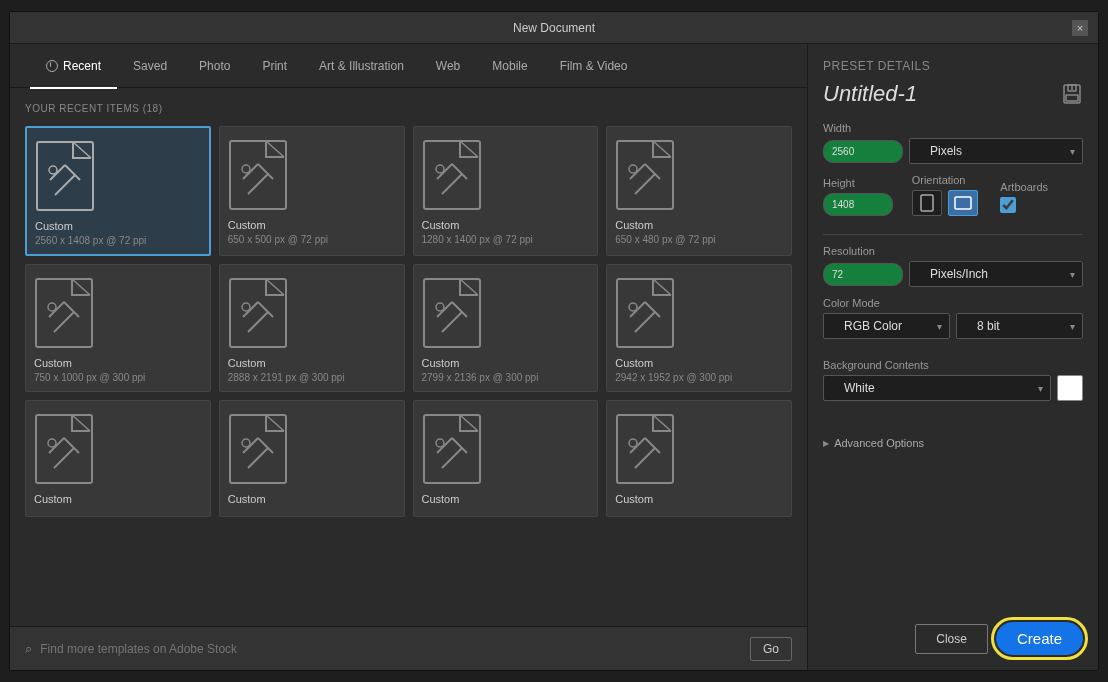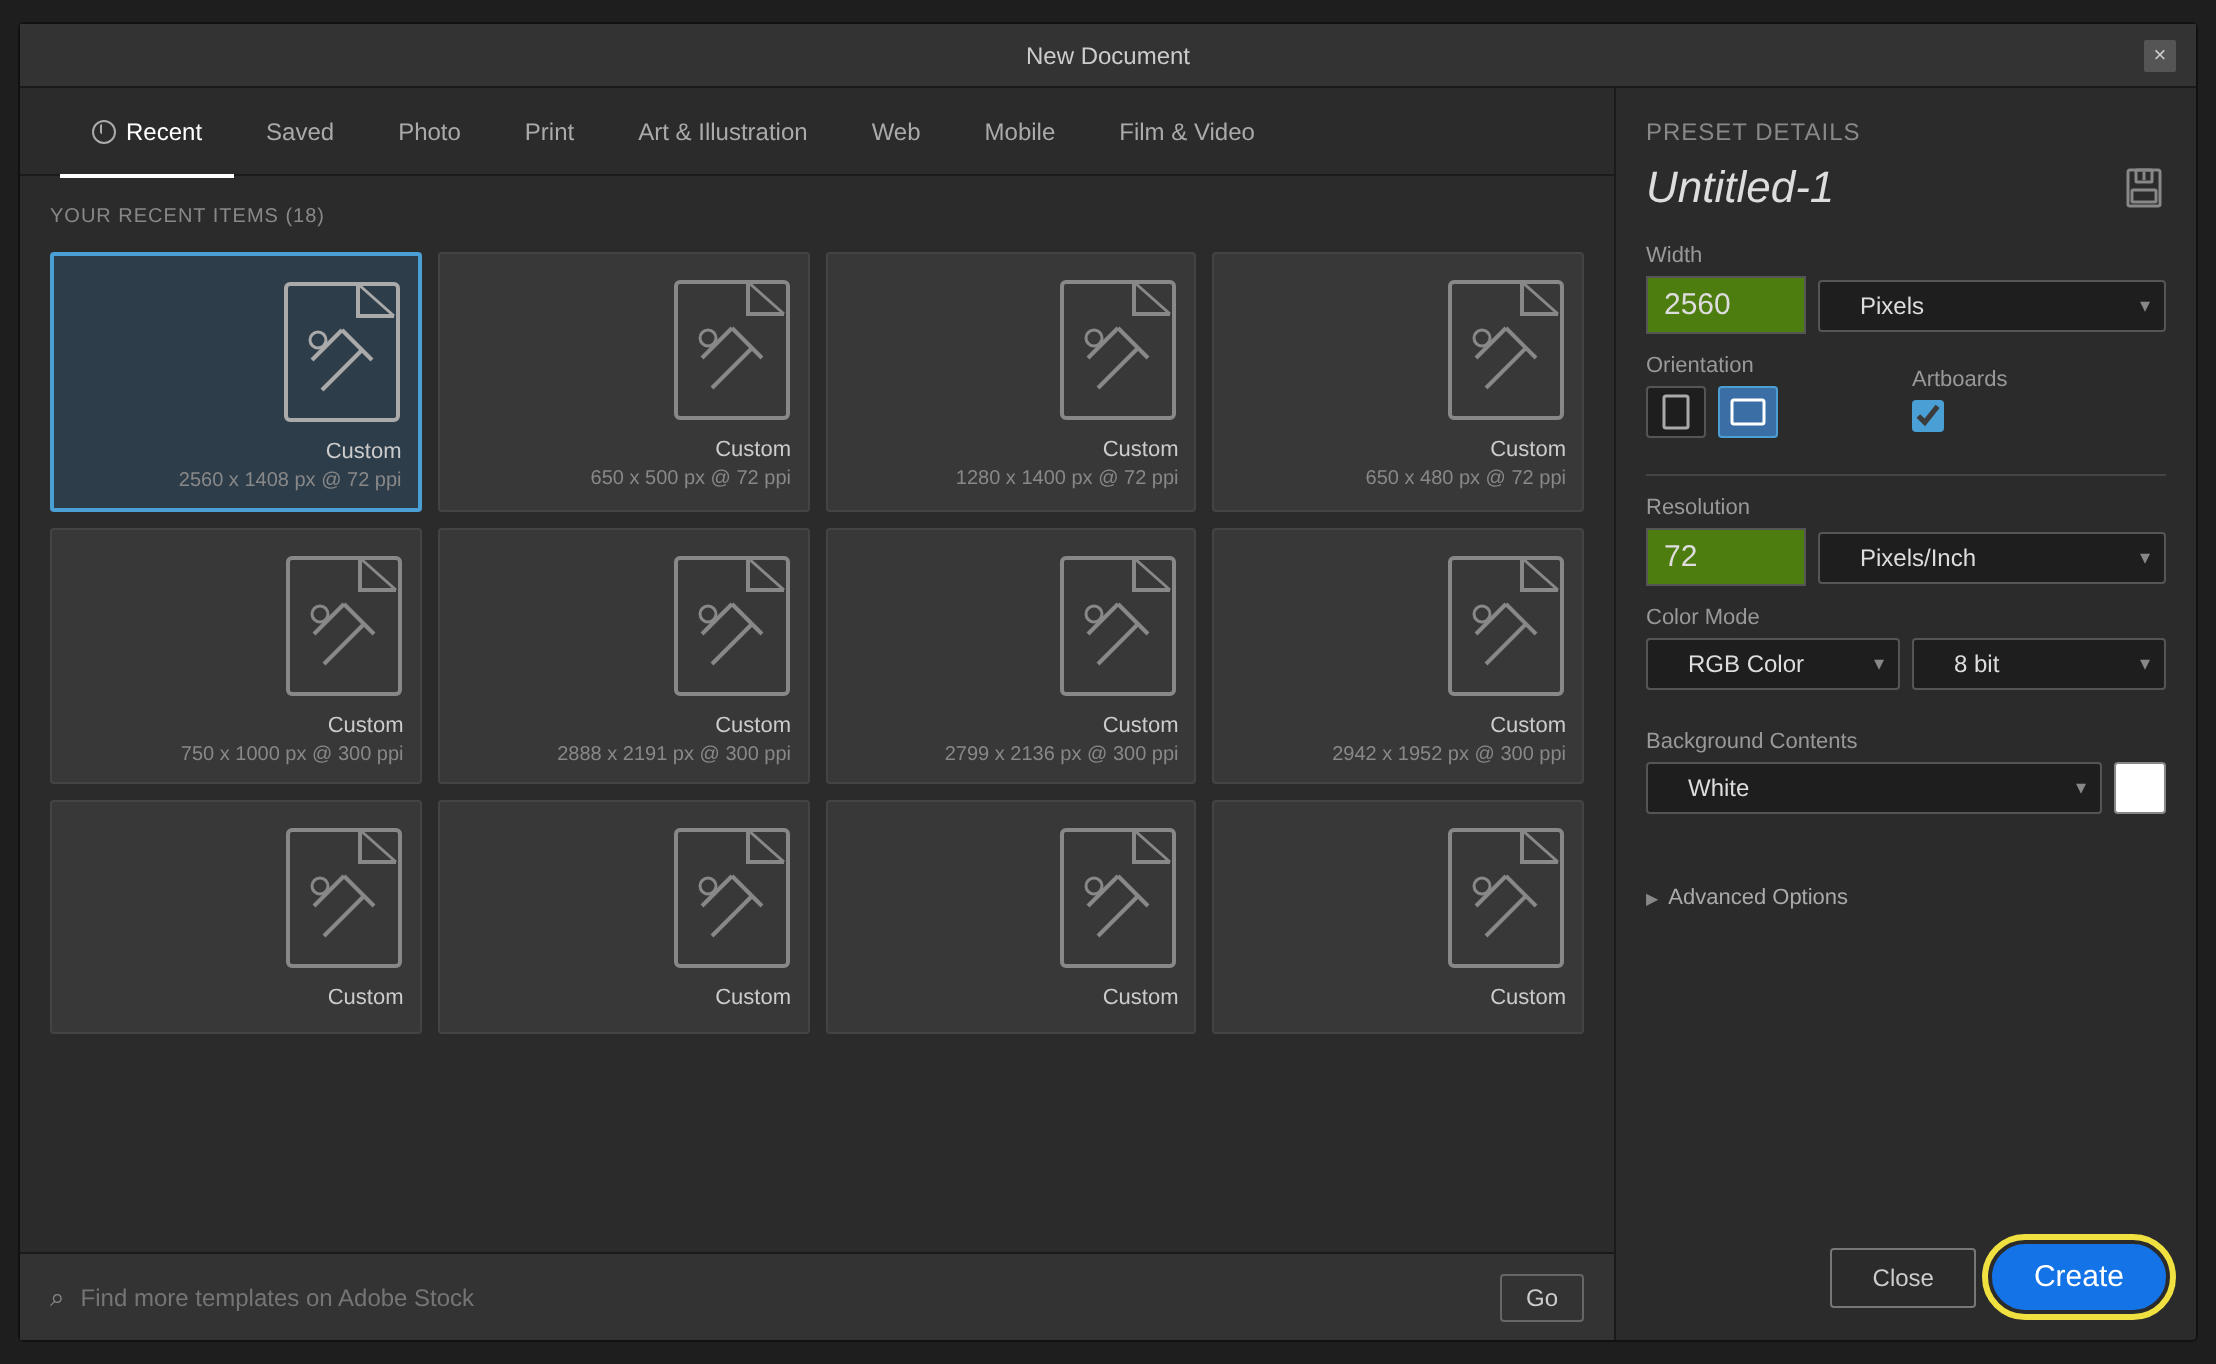--- a/index.html
+++ b/index.html
@@ -133,21 +133,21 @@
       grid-template-columns: repeat(4, 1fr);
       gap: 8px;
     }
     .doc-item {
       background: #383838;
       border: 1px solid #444;
       border-radius: 2px;
       padding: 12px 8px 8px;
       display: flex;
       flex-direction: column;
-      align-items: flex-end;
+      align-items: flex-start;
       cursor: pointer;
       transition: border-color 0.1s;
     }
     .doc-item.selected {
       border: 2px solid #4a9fd4;
       background: #2e3d4a;
     }
     .doc-icon {
       width: 60px;
       height: 72px;
@@ -237,26 +237,26 @@
       font-size: 11px;
       color: #999;
       margin-bottom: 4px;
     }
     .field-row {
       display: flex;
       gap: 6px;
       align-items: center;
     }
     .field-input {
-      background: #4d7c0f;
+      background: #15803d;
       border: 1px solid #555;
       color: #ddd;
       padding: 5px 8px;
-      font-size: 15px;
-      border-radius: 0;
+      font-size: 10px;
+      border-radius: 10px;
       width: 80px;
       outline: none;
     }
     .select-wrap {
       position: relative;
       flex: 1;
     }
     .select-wrap::after {
       content: '▾';
       position: absolute;
@@ -653,20 +653,24 @@
             <select>
               <option>Pixels</option>
               <option>Inches</option>
               <option>Centimeters</option>
             </select>
           </div>
         </div>
       </div>
 
       <div class="three-col-row">
+        <div class="col-field">
+          <div class="field-label">Height</div>
+          <input class="field-input" type="text" value="1408" style="width: 70px;">
+        </div>
         <div class="col-field">
           <div class="field-label">Orientation</div>
           <div class="orientation-row">
             <button class="orientation-btn" title="Portrait">
               <svg width="14" height="18" viewBox="0 0 14 18">
                   <rect x="1" y="1" width="12" height="16" rx="1" stroke="#aaa" stroke-width="1.5" fill="none"></rect>
                 </svg>
             </button>
             <button class="orientation-btn active" title="Landscape">
               <svg width="18" height="14" viewBox="0 0 18 14">

